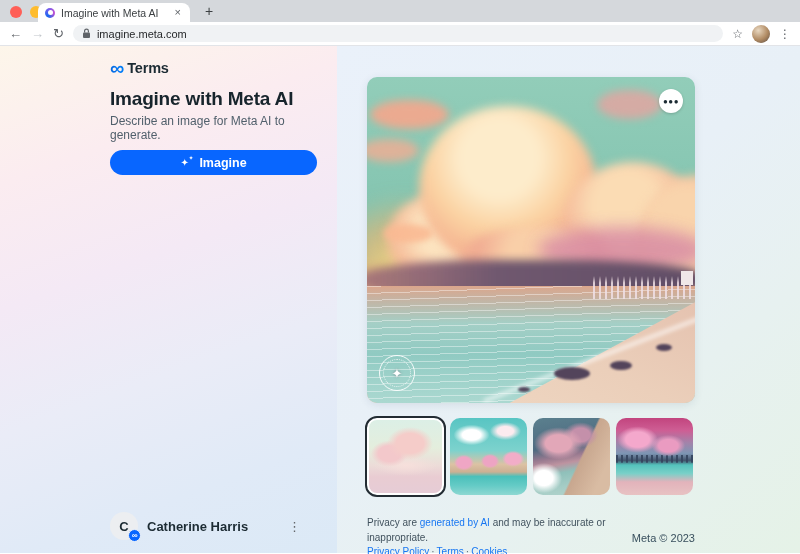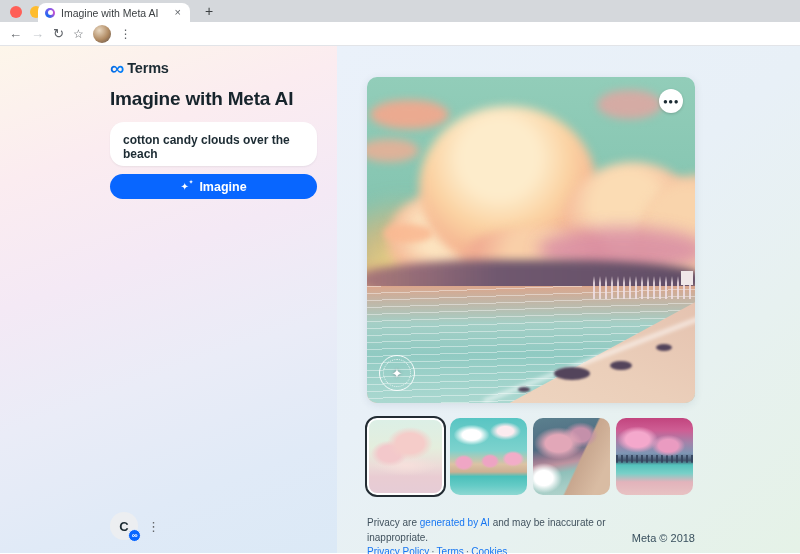--- a/index.html
+++ b/index.html
@@ -167,49 +167,55 @@
     <span class="tab-title">Imagine with Meta AI</span>
     <span class="tab-close">×</span>
   </div>
   <span class="newtab">+</span>
 </div>
 
 <div class="toolbar">
   <span class="navbtn">←</span>
   <span class="navbtn disabled">→</span>
   <span class="navbtn">↻</span>
+  <div class="omnibox">
+    <svg width="9" height="11" viewBox="0 0 9 11">
+      <rect x="1" y="4.5" width="7" height="5.5" rx="1" fill="#5f6368"></rect>
+      <path d="M2.6 4.5 V3 a1.9 1.9 0 0 1 3.8 0 V4.5" fill="none" stroke="#5f6368" stroke-width="1.2"></path>
+    </svg>
+    <span class="url">imagine.meta.com</span>
+  </div>
   <span class="star">☆</span>
   <span class="tavatar"></span>
   <span class="kebab">⋮</span>
 </div>
 
 <div class="page">
 
   <aside class="aside">
     <div class="brand">
       <span class="brand-inf">∞</span>
       <span class="brand-name">Terms</span>
     </div>
     <h1 class="title">Imagine with Meta AI</h1>
-    <div class="prompt-card">
-      <div class="prompt-text">cotton candy clouds over the beach</div>
-    </div>
+    <div class="subtitle">Describe an image for Meta AI to generate.</div>
     <button class="gen-btn">
       <span class="spark">
         <span class="s1">✦</span>
         <span class="s2">✦</span>
       </span>
       <span>Imagine</span>
     </button>
     <div class="spacer"></div>
     <div class="profile">
       <div class="pavatar">
         <span>C</span>
         <span class="pbadge">∞</span>
       </div>
+      <span class="pname">Catherine Harris</span>
       <span class="pmenu">⋮</span>
     </div>
   </aside>
 
   <main class="main">
 
     <div class="canvas">
       <div class="sky"></div>
       <div class="glow"></div>
       <div class="cl c5"></div>
@@ -243,17 +249,17 @@
       <div class="thumb t2"></div>
       <div class="thumb t3"></div>
       <div class="thumb t4"></div>
     </div>
 
     <div class="footer">
       <div class="disclaimer">
         <span>Privacy are </span><a class="flink">generated by AI</a><span> and may be inaccurate or inappropriate.</span><br>
         <a class="flink">Privacy Policy</a><span class="fsep">·</span><a class="flink">Terms</a><span class="fsep">·</span><a class="flink">Cookies</a>
       </div>
-      <div class="copyright">Meta © 2018</div>
+      <div class="copyright">Meta © 2023</div>
     </div>
 
   </main>
 </div>
 
 </body></html>

